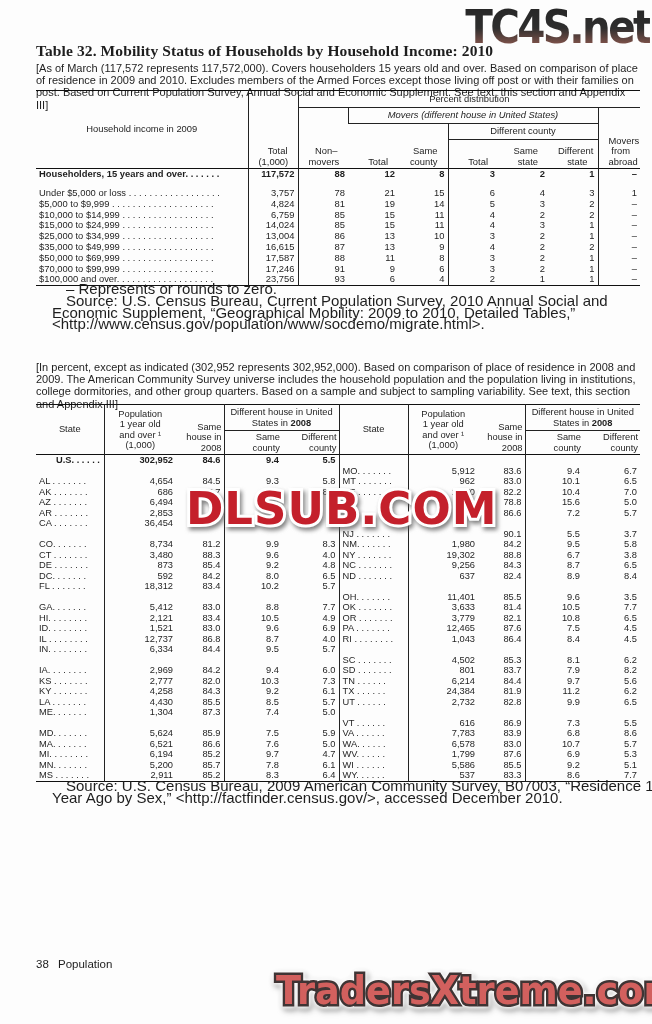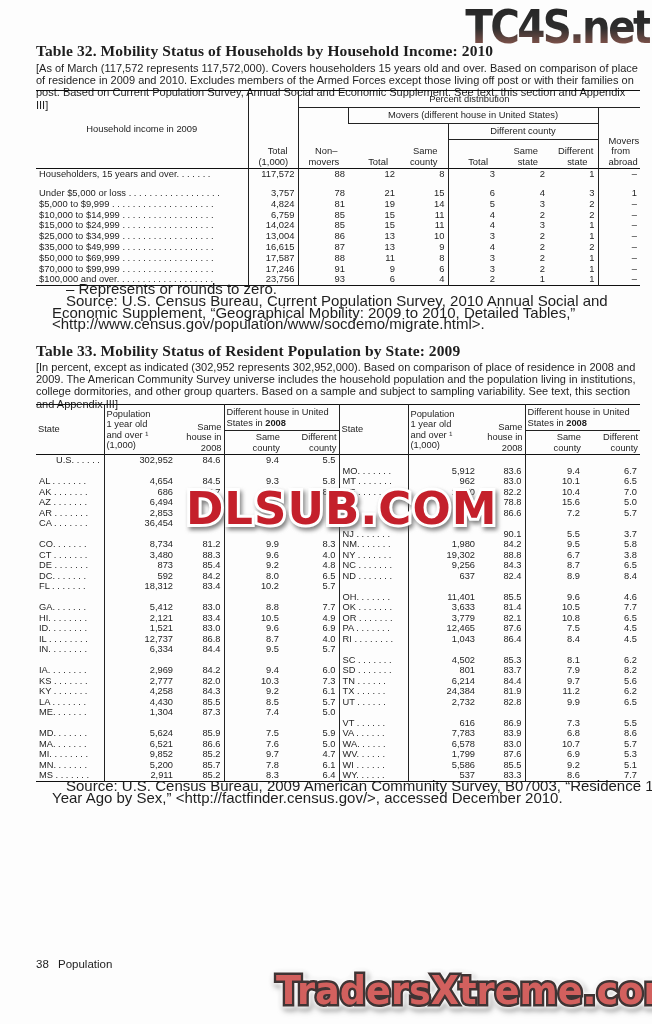--- a/index.html
+++ b/index.html
@@ -13,38 +13,38 @@
   .tbl-note{left:36px;width:604px;font-size:11px;line-height:12.2px;}
   .small-note{left:52px;width:604px;font-size:15px;line-height:11.6px;}
   .hang{text-indent:14px;}
 
   
   table{border-collapse:collapse;table-layout:fixed;width:604px;}
   td{padding:0 3px;font-size:9.4px;line-height:10.5px;overflow:hidden;}
   .pre{white-space:pre-line;}
   .bl{border-left:1px solid #222;}
   .bb{border-bottom:1px solid #222;}
-  .bold td, td.bold{font-weight:normal;}
+  .bold td, td.bold{font-weight:bold;}
 
   
   #t32{left:36px;top:90px;border-top:1.4px solid #111;border-bottom:1.6px solid #111;}
   #t32 thead td{vertical-align:bottom;text-align:right;padding:1px 10px;}
   #t32 thead .ctr{text-align:center;vertical-align:middle;}
   #t32 thead tr.h1 td.gh{height:14px;}
-  #t32 thead tr.h2 td.gh{height:13px;}
+  #t32 thead tr.h2 td.gh{height:13px;font-style:italic;}
   #t32 thead tr.h3 td.gh{height:13px;}
   #t32 thead tr.h4 td{height:26px;}
   #t32 tbody{border-top:1.3px solid #111;}
   #t32 tbody td{height:10.8px;text-align:right;white-space:nowrap;}
   #t32 tbody td.c-stub{text-align:left;}
   #t32 tr.spacer td{height:8px;}
 
   
   #t33{left:36px;top:404px;border-top:1.4px solid #111;border-bottom:1.6px solid #111;}
-  #t33 thead td{text-align:left;padding:1px 2px;font-size:9.3px;line-height:10.3px;}
+  #t33 thead td{text-align:center;padding:1px 2px;font-size:9.3px;line-height:10.3px;}
   #t33 thead td.mid{vertical-align:middle;}
   #t33 thead td.bot{vertical-align:bottom;text-align:right;}
   #t33 thead tr.h1 td{height:23px;}
   #t33 thead tr.h2 td{height:21px;vertical-align:bottom;text-align:right;}
   #t33 tbody{border-top:1.3px solid #111;}
   #t33 tbody td{height:10.1px;text-align:right;white-space:nowrap;font-size:9.3px;}
   #t33 tbody td.st{text-align:left;}
   #t33 tbody td.us{padding-left:20px;}
 
   
@@ -236,21 +236,20 @@
           <td class="c-num">1</td>
           <td class="c-num">1</td>
           <td class="c-num bl">–</td>
         </tr>
       </tbody>
   </table>
 
   <div class="abs small-note hang" style="top:283px;">– Represents or rounds to zero.</div>
   <div class="abs small-note hang" style="top:295px;">Source: U.S. Census Bureau, Current Population Survey, 2010 Annual Social and Economic Supplement, “Geographical Mobility: 2009 to 2010, Detailed Tables,” &lt;http://www.census.gov/population/www/socdemo/migrate.html&gt;.</div>
 
-  <div class="abs tbl-title" style="top:342px;">Table 33. Mobility Status of Resident Population by State: 2009</div>
   <div class="abs tbl-note" style="top:361px;">[In percent, except as indicated (302,952 represents 302,952,000). Based on comparison of place of residence in 2008 and 2009. The American Community Survey universe includes the household population and the population living in institutions, college dormitories, and other group quarters. Based on a sample and subject to sampling variability. See text, this section and Appendix III]</div>
 
   <table class="abs" id="t33">
     <colgroup>
       <col style="width:68px">
         <col style="width:72px">
         <col style="width:48px">
         <col style="width:58px">
         <col style="width:57px">
       <col style="width:69px">
@@ -451,21 +450,21 @@
         <tr>
           <td class="st"></td>
           <td class="bl"></td>
           <td class=""></td>
           <td class="bl"></td>
           <td class=""></td>
           <td class="st bl">OH. . . . . . .</td>
           <td class="bl">11,401</td>
           <td class="">85.5</td>
           <td class="bl">9.6</td>
-          <td class="">4.6</td>
+          <td class="">3.5</td>
         </tr>
         <tr>
           <td class="st">GA. . . . . . .</td>
           <td class="bl">5,412</td>
           <td class="">83.0</td>
           <td class="bl">8.8</td>
           <td class="">7.7</td>
           <td class="st bl">OK . . . . . . .</td>
           <td class="bl">3,633</td>
           <td class="">81.4</td>
@@ -623,21 +622,21 @@
           <td class="bl">7.6</td>
           <td class="">5.0</td>
           <td class="st bl">WA. . . . . .</td>
           <td class="bl">6,578</td>
           <td class="">83.0</td>
           <td class="bl">10.7</td>
           <td class="">5.7</td>
         </tr>
         <tr>
           <td class="st">MI. . . . . . . .</td>
-          <td class="bl">9,852</td>
+          <td class="bl">6,194</td>
           <td class="">85.2</td>
           <td class="bl">9.7</td>
           <td class="">4.7</td>
           <td class="st bl">WV. . . . . .</td>
           <td class="bl">1,799</td>
           <td class="">87.6</td>
           <td class="bl">6.9</td>
           <td class="">5.3</td>
         </tr>
         <tr>

